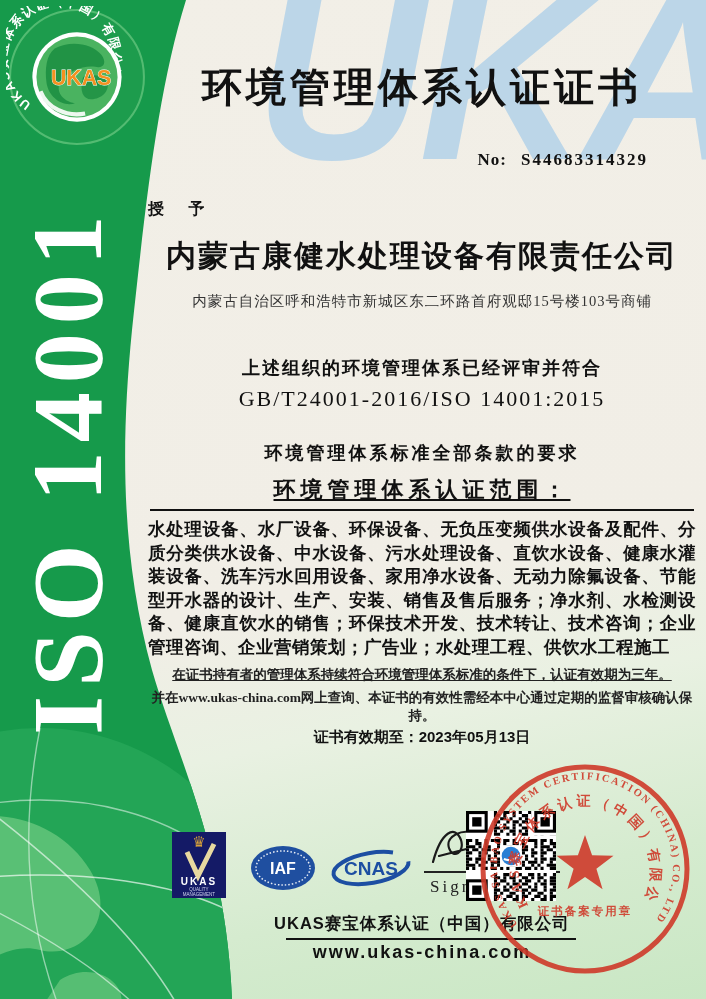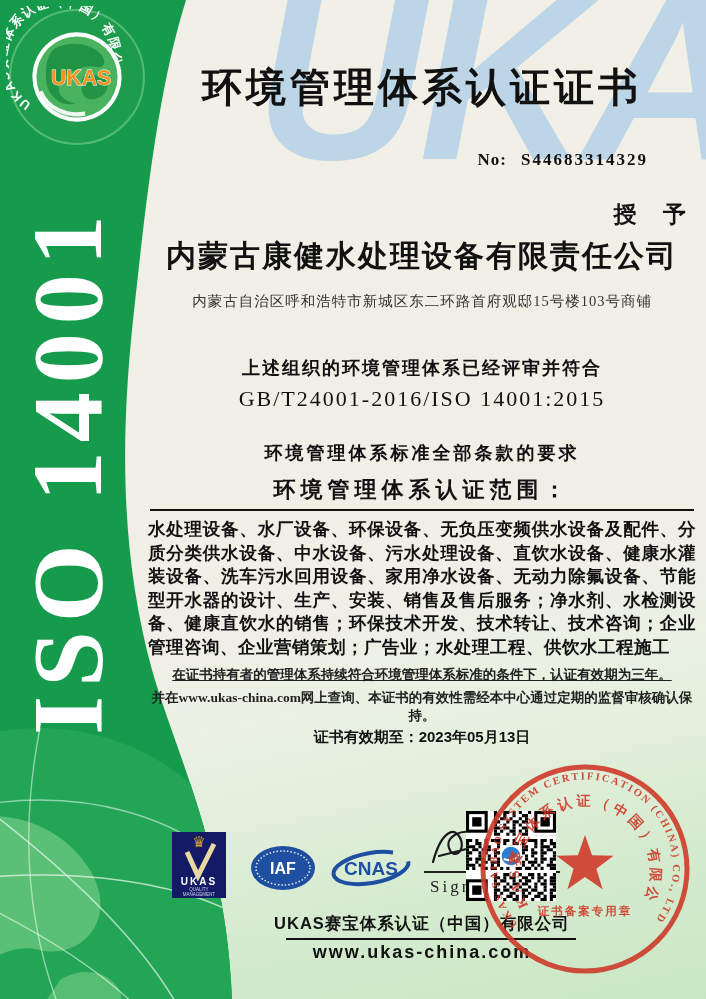--- a/index.html
+++ b/index.html
@@ -16,34 +16,34 @@
     transform:rotate(-90deg);text-align:center;color:#ffffff;
     font-family:"Liberation Serif",serif;font-weight:bold;font-size:100px;letter-spacing:9px;white-space:nowrap;}
   .corner-logo{position:absolute;left:6px;top:6px;z-index:4;}
   
   .content{position:absolute;left:148px;top:0;width:548px;z-index:5;}
   .cert-title{position:absolute;left:0;top:60px;width:548px;text-align:center;
     font-weight:bold;font-size:40px;letter-spacing:4px;color:#111;}
   .cert-no{position:absolute;left:0;top:150px;width:500px;text-align:right;
     font-weight:bold;font-size:17px;color:#111;letter-spacing:1px;}
   .cert-no .no-val{margin-left:14px;letter-spacing:2px;}
-  .awarded{position:absolute;left:0;top:199px;width:548px;text-align:right;
-    font-family:"Liberation Sans",sans-serif;font-weight:bold;font-size:23px;letter-spacing:10px;color:#111;}
+  .awarded{position:absolute;left:0;top:199px;width:548px;text-align:left;
+    font-family:"Liberation Sans",sans-serif;font-weight:bold;font-size:16px;letter-spacing:10px;color:#111;}
   .company{position:absolute;left:0;top:236px;width:548px;text-align:center;
     font-weight:bold;font-size:30px;letter-spacing:2px;color:#111;white-space:nowrap;}
   .address{position:absolute;left:0;top:292px;width:548px;text-align:center;
     font-size:14.5px;letter-spacing:1px;color:#333;}
   .stmt1{position:absolute;left:0;top:356px;width:548px;text-align:center;
     font-family:"Liberation Sans",sans-serif;font-weight:bold;font-size:18px;letter-spacing:2px;color:#111;}
   .standard{position:absolute;left:0;top:386px;width:548px;text-align:center;
     font-size:22px;letter-spacing:2px;color:#111;}
   .stmt2{position:absolute;left:0;top:441px;width:548px;text-align:center;
     font-weight:bold;font-size:18px;letter-spacing:3px;color:#111;}
   .scope-head{position:absolute;left:0;top:475px;width:548px;text-align:center;
-    font-weight:bold;font-size:22px;letter-spacing:5px;color:#111;}
+    font-weight:bold;font-size:22px;letter-spacing:5px;color:#111;text-decoration:underline;}
   .scope-rule{position:absolute;left:2px;top:509px;width:544px;height:0;border-top:2px solid #111;}
   .scope-text{position:absolute;left:0;top:518px;width:548px;
     font-family:"Liberation Sans",sans-serif;font-weight:bold;font-size:17.5px;
     line-height:23.5px;color:#111;text-align:justify;letter-spacing:0.5px;}
   .note1{position:absolute;left:0;top:666px;width:548px;text-align:center;
     font-weight:bold;font-size:13.5px;color:#222;text-decoration:underline;}
   .note2{position:absolute;left:-6px;top:689px;width:560px;text-align:center;
     font-weight:bold;font-size:13.5px;color:#222;}
   .dates{position:absolute;left:0;top:728px;width:548px;display:flex;justify-content:center;gap:38px;
     font-family:"Liberation Sans",sans-serif;font-weight:bold;font-size:15px;color:#111;}

